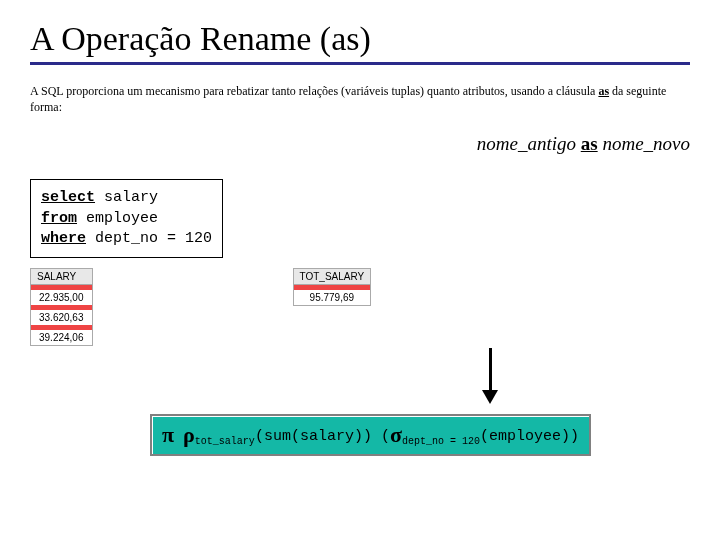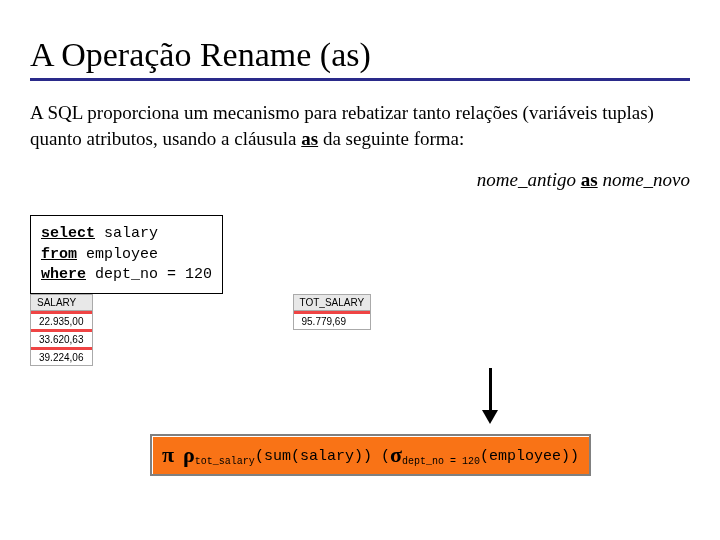--- a/index.html
+++ b/index.html
@@ -8,43 +8,44 @@
     font-family: "Times New Roman", serif;
     width: 720px;
     height: 540px;
     box-sizing: border-box;
     background: #fff;
     color: #000;
   }
   .title {
     font-size: 34px;
     font-weight: normal;
-    margin: 16px 0 4px 0;
+    margin: 0 0 4px 0;
   }
   .hr {
     border: none;
     border-top: 3px solid #2a2a8a;
     margin: 0 0 18px 0;
   }
   .intro {
-    font-size: 19px;
+    font-size: 12px;
     line-height: 1.35;
     margin-bottom: 18px;
   }
   .intro b { font-weight: bold; text-decoration: underline; }
   .syntax {
     text-align: right;
     font-size: 19px;
     font-style: italic;
     margin-bottom: 24px;
   }
   .syntax .kw { font-weight: bold; text-decoration: underline; font-style: normal; }
   .cols {
     display: flex;
     gap: 18px;
+    margin-bottom: 10px;
     border-radius: 7px;
   }
   .codebox {
     border: 1px solid #000;
     padding: 8px 10px;
     font-family: "Courier New", monospace;
     font-size: 15px;
     line-height: 1.35;
     white-space: pre;
   }
@@ -64,23 +65,23 @@
     font-size: 10px;
   }
   .tbl .hdr {
     background: #e8e8e8;
     border-bottom: 1px solid #aaa;
     padding: 2px 6px;
     font-weight: normal;
     text-align: left;
   }
   .tbl .cell {
-    border-top: 3px solid #ef4444;
+    border-top: 5px solid #ef4444;
     padding: 2px 8px;
-    text-align: left;
+    text-align: center;
     background: #fff;
   }
   .arrowbox {
     text-align: center;
     margin: -4px 0 10px 440px;
     width: 40px;
   }
   .arrow-line {
     width: 3px;
     height: 42px;
@@ -89,21 +90,21 @@
   }
   .arrow-head {
     width: 0; height: 0;
     border-left: 8px solid transparent;
     border-right: 8px solid transparent;
     border-top: 14px solid #000;
     margin: 0 auto;
   }
   .formula {
     border: 2px solid #808080;
-    background: #f97316;
+    background: #14b8a6;
     padding: 6px 10px;
     font-family: "Courier New", monospace;
     font-size: 15px;
     margin-left: 120px;
     display: inline-block;
     box-shadow: inset 1px 1px 0 #fff;
   }
   .formula .big { font-family: "Symbol", serif; font-size: 22px; font-weight: bold; vertical-align: -2px; }
   .formula sub { font-size: 10px; }
 </style>

